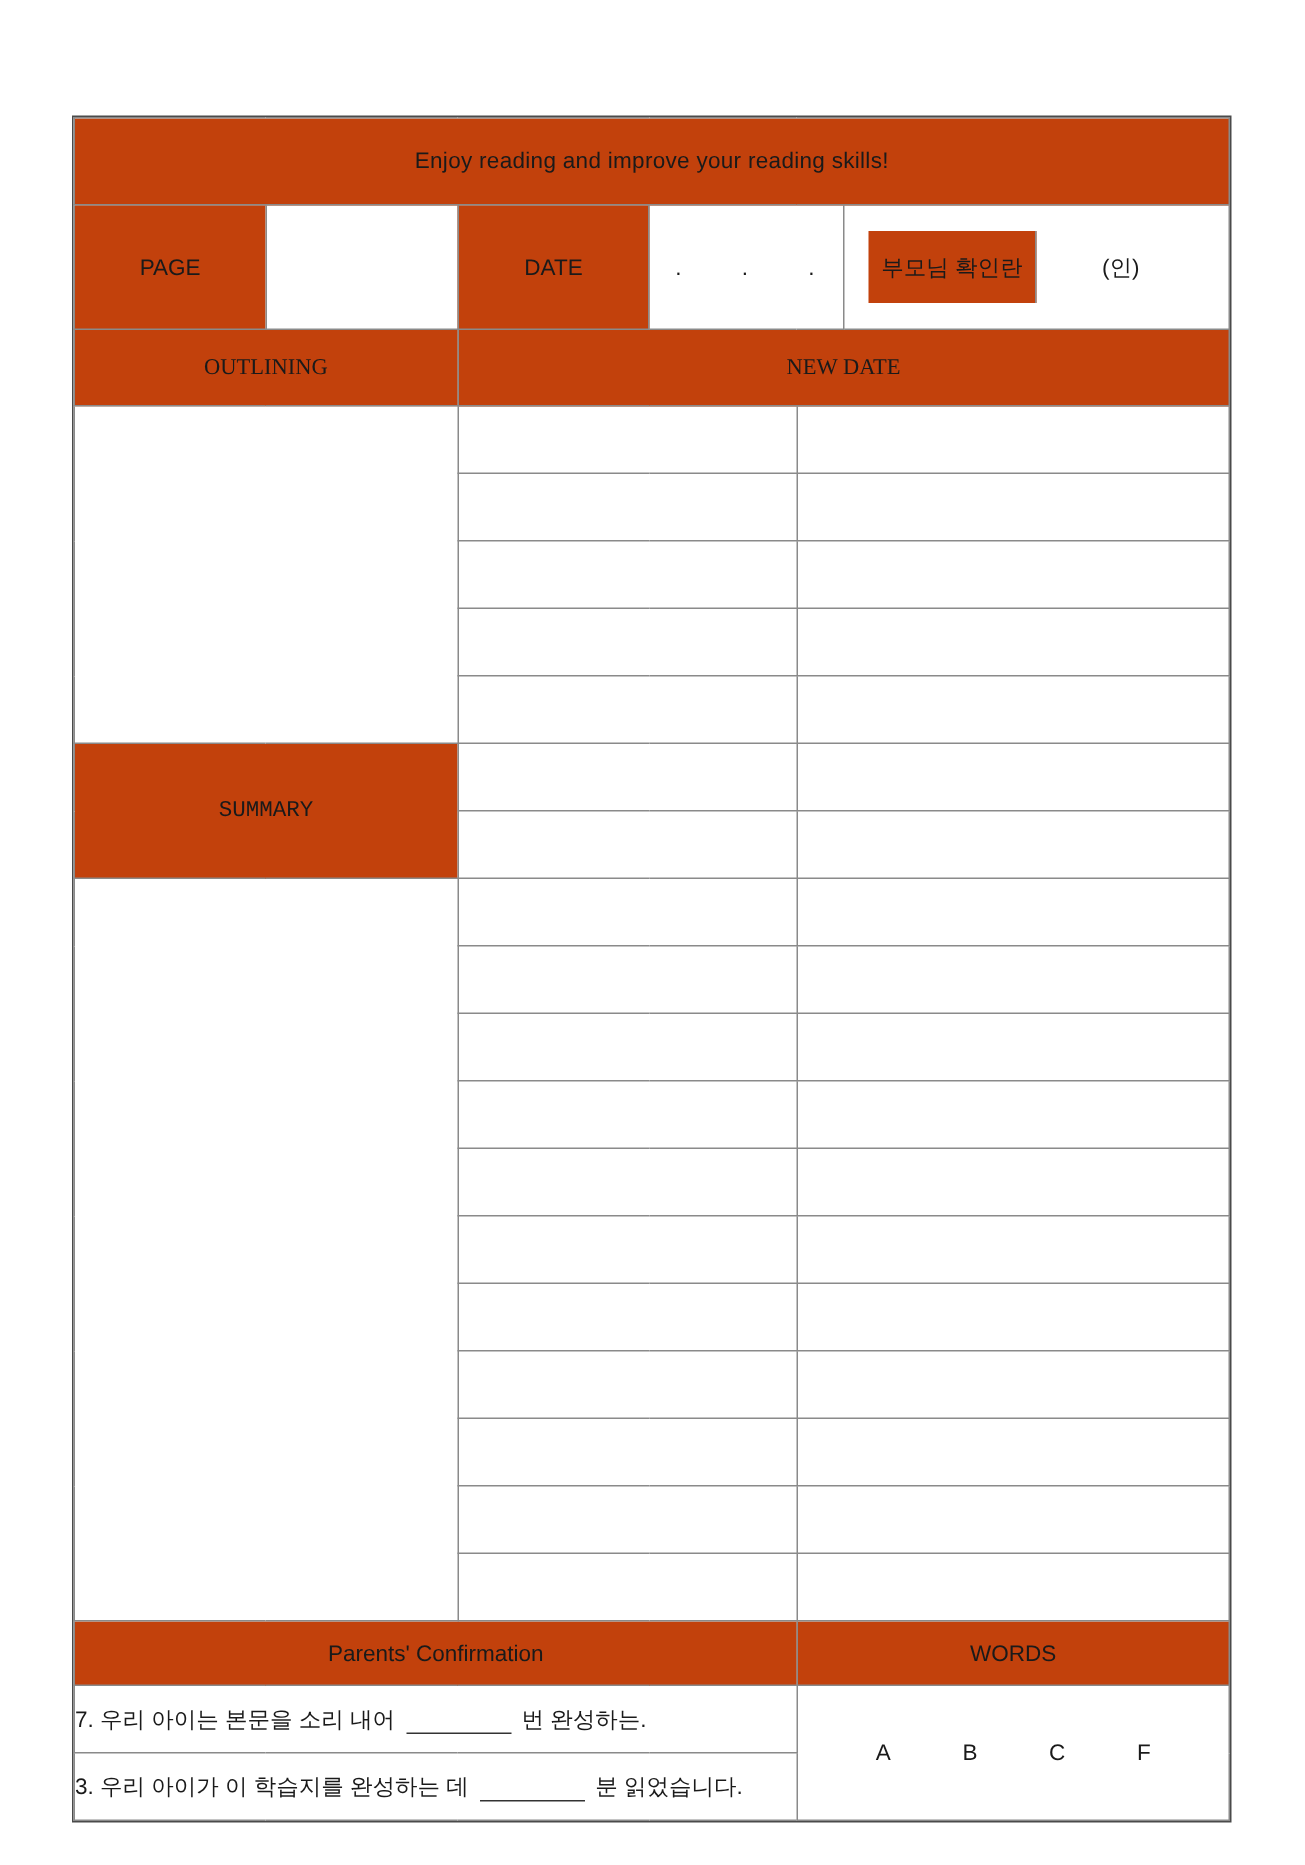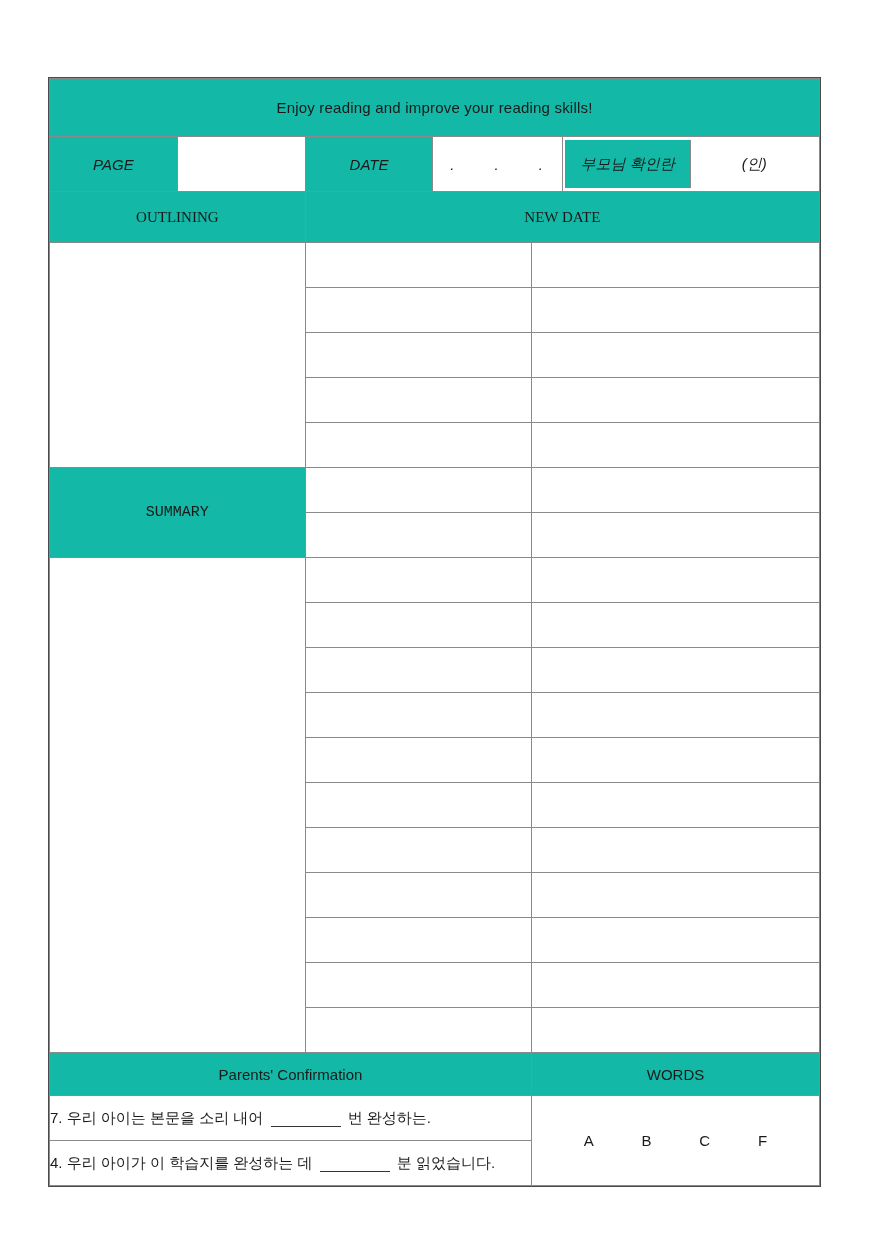--- a/index.html
+++ b/index.html
@@ -34,37 +34,36 @@
 
   table.worksheet td {
     border: 1px solid #8a8a8a;
     padding: 0;
     vertical-align: middle;
     font-size: 15px;
     font-weight: 400;
   }
 
   .shaded {
-    background: #14b8a6;
+    background: #c2410c;
   }
 
   .center {
     text-align: center;
   }
 
   .title-cell {
     height: 57px;
     font-size: 16px;
     letter-spacing: 0.2px;
   }
 
   .row-info td {
     height: 50px;
     font-size: 15px;
-    font-style: italic;
   }
 
   .date-dots {
     font-size: 15px;
     letter-spacing: 2px;
   }
   .date-dots span {
     display: inline-block;
     margin: 0 16px;
   }
@@ -144,21 +143,21 @@
       <td class="shaded center">PAGE</td>
       <td class="center"></td>
       <td class="shaded center">DATE</td>
       <td class="center" colspan="2">
         <div class="date-dots">
           <span>.</span>
           <span>.</span>
           <span>.</span>
         </div>
       </td>
-      <td style="padding:2px">
+      <td style="padding:16px">
         <table style="border-collapse:collapse;width:100%;table-layout:fixed">
           <tbody>
                 <tr>
             <td class="shaded center" style="border:none;border-right:1px solid #8a8a8a;height:48px;font-size:15px">부모님 확인란</td>
             <td class="center" style="border:none;height:48px;font-size:15px">(인)</td>
           </tr>
         </tbody>
             </table>
       </td>
     </tr>
@@ -262,20 +261,20 @@
           <span>A</span>
           <span>B</span>
           <span>C</span>
           <span>F</span>
         </div>
       </td>
     </tr>
 
     <tr>
       <td class="parents-line" colspan="4">
-        <span>4. 우리 아이가 이 학습지를 완성하는 데</span>
+        <span>3. 우리 아이가 이 학습지를 완성하는 데</span>
         <span class="fill">&nbsp;</span>
         <span>분 읽었습니다.</span>
       </td>
     </tr>
   </tbody>
     </table>
 </div>
 
 </body></html>

